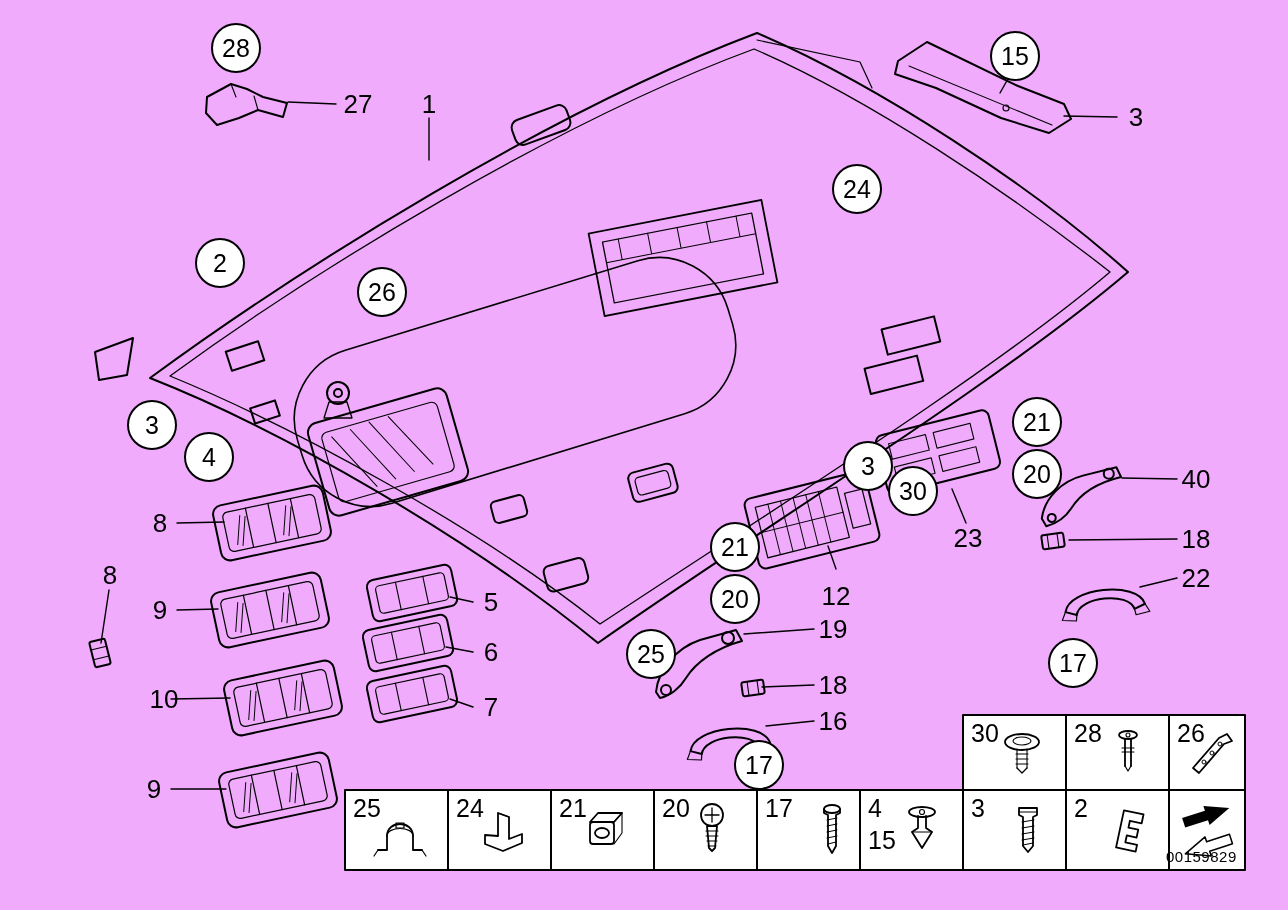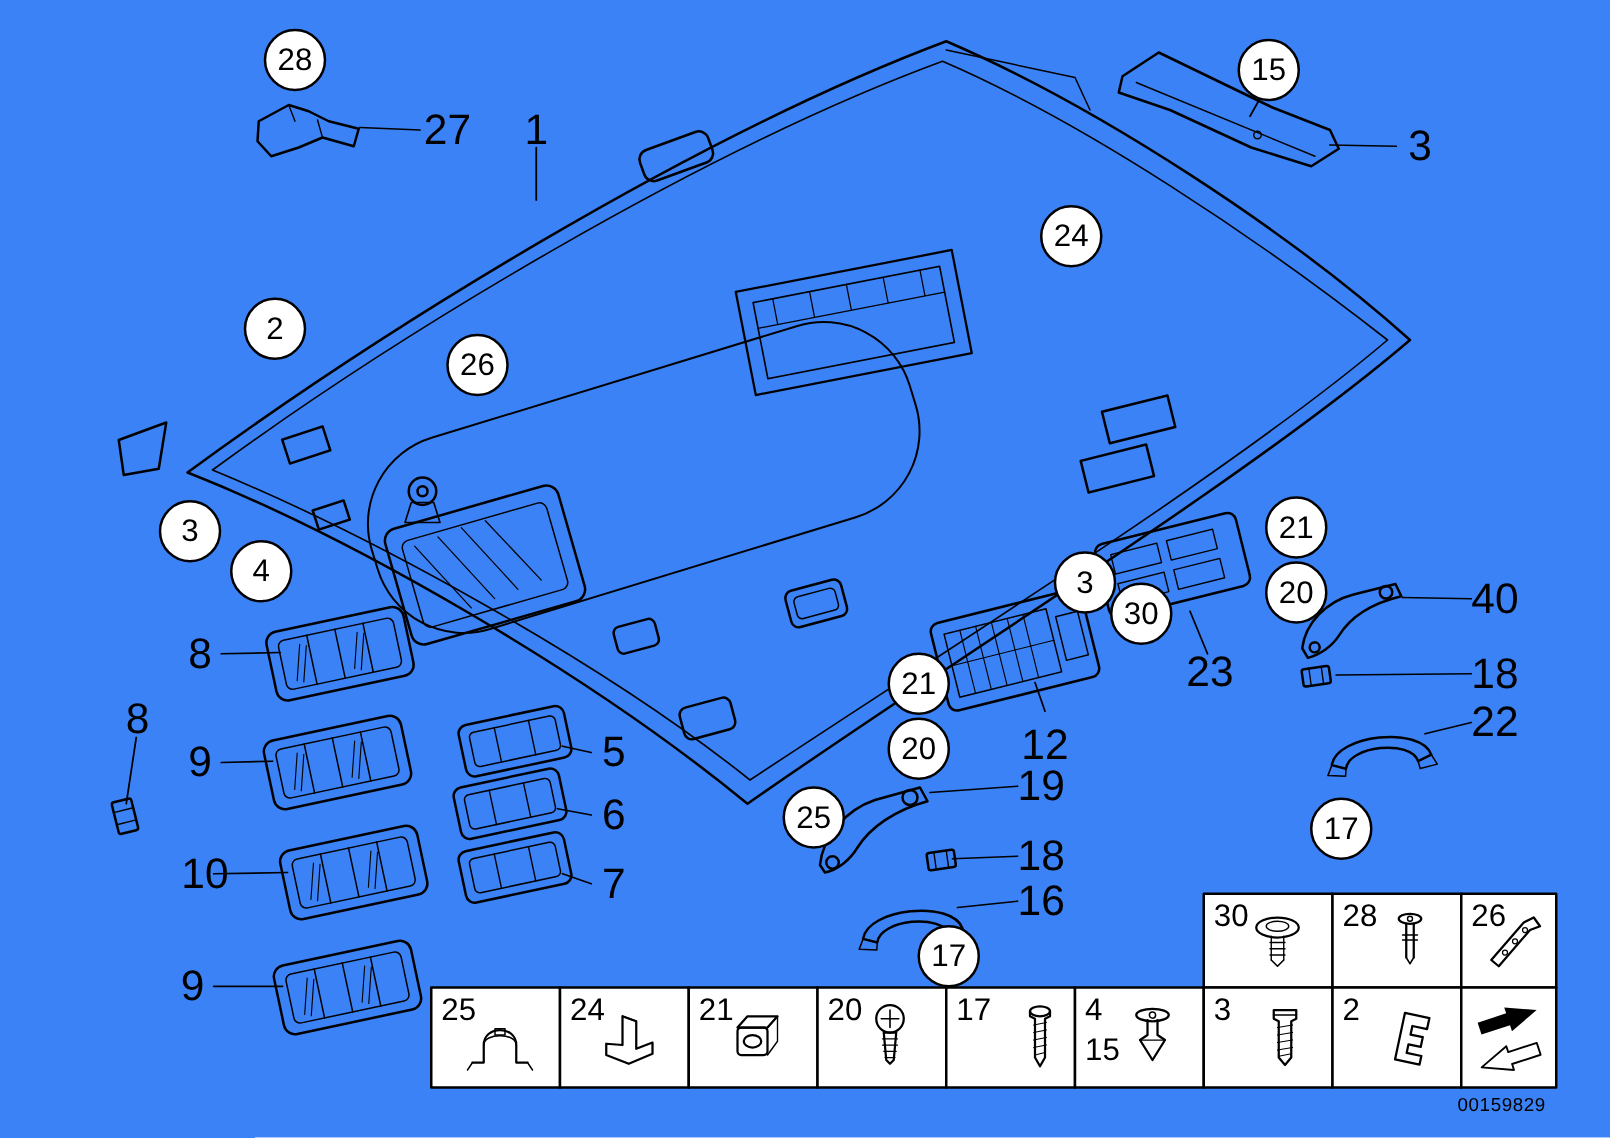--- a/index.html
+++ b/index.html
@@ -1,24 +1,24 @@
 <!DOCTYPE html>
 <html><head>
 <meta charset="utf-8">
 <style>
   html,body{margin:0;padding:0;background:#fff;}
-  .stage{position:relative;width:1288px;height:910px;background:#3b82f6;
+  .stage{position:relative;width:1288px;height:910px;background:#f0abfc;
          font-family:"Liberation Sans",sans-serif;color:#000;overflow:hidden;}
   .art{position:absolute;left:0;top:0;width:1288px;height:910px;}
   .co{position:absolute;width:46px;height:46px;border:2.5px solid #000;border-radius:50%;
       background:#fff;display:flex;align-items:center;justify-content:center;
       font-size:25px;line-height:1;}
-  .pl{position:absolute;transform:translate(-50%,-50%);font-size:34px;line-height:1;white-space:nowrap;text-align:right;}
+  .pl{position:absolute;transform:translate(-50%,-50%);font-size:26px;line-height:1;white-space:nowrap;text-align:right;}
   .lg{position:absolute;font-size:25px;line-height:1;}
-  .doc{position:absolute;left:1166px;top:876px;font-size:15px;letter-spacing:.5px;}
+  .doc{position:absolute;left:1166px;top:848px;font-size:15px;letter-spacing:.5px;}
 </style>
 </head>
 <body>
 
 <div class="stage">
 
   <svg class="art" viewBox="0 0 1288 910">
     <defs>
       <g id="mod-big">
         <rect x="-56" y="-28" width="112" height="56" rx="9"></rect>

